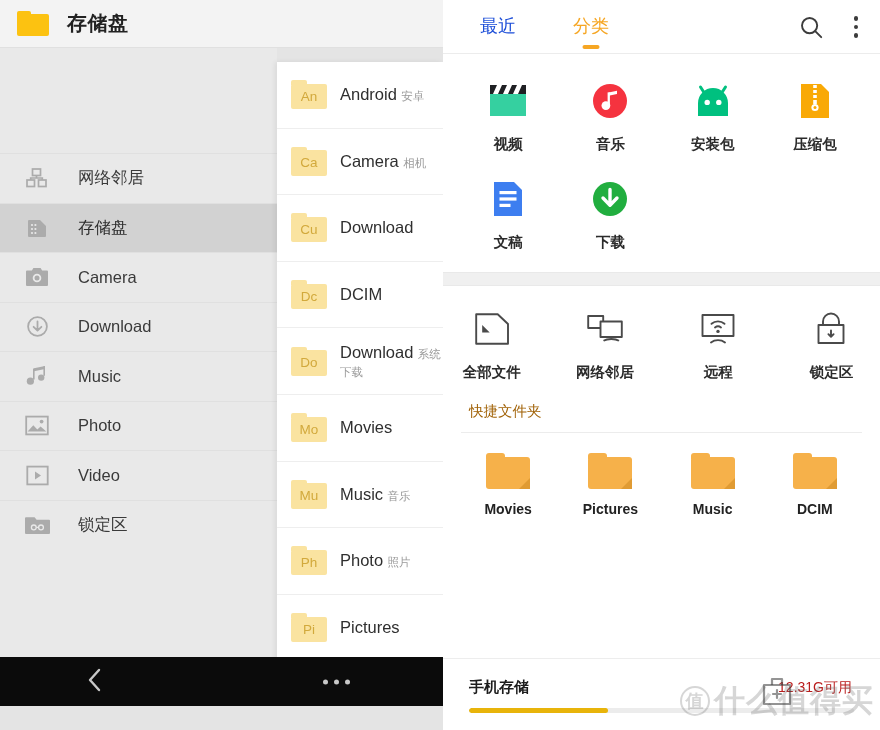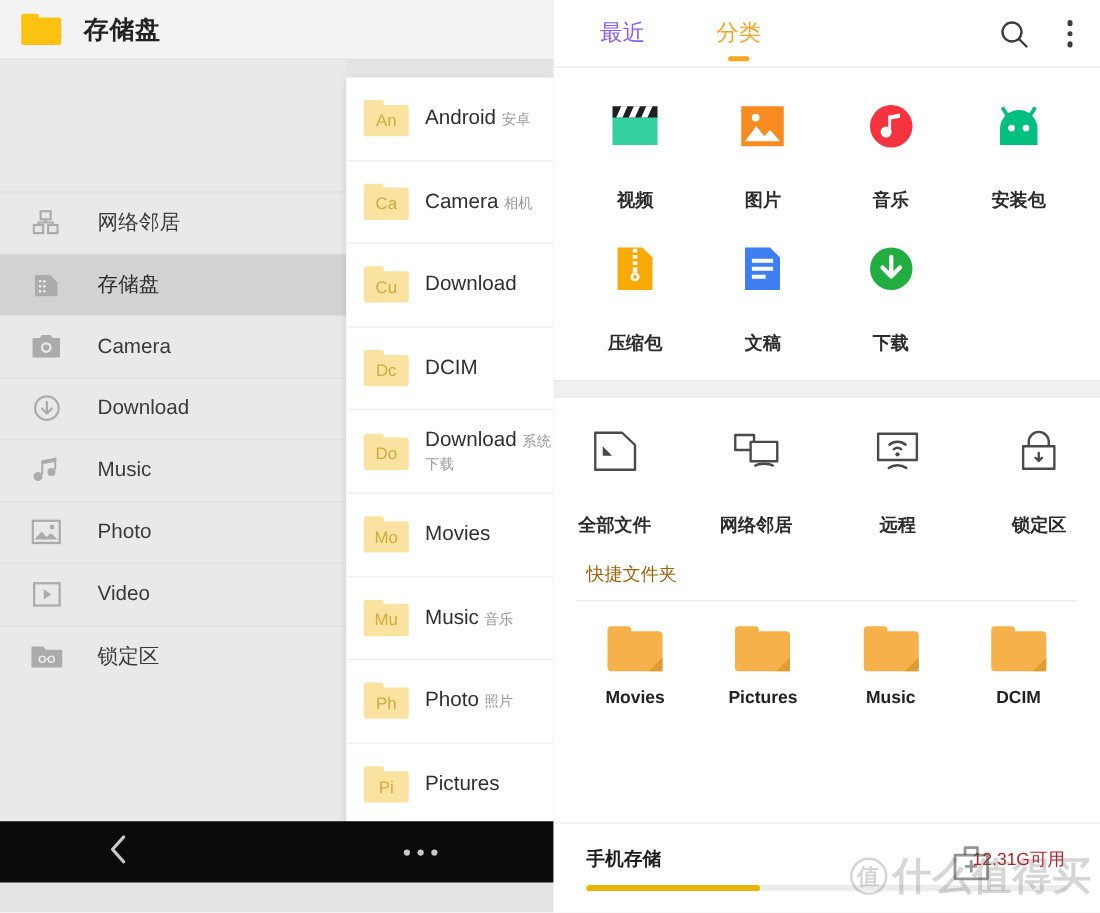--- a/index.html
+++ b/index.html
@@ -119,21 +119,21 @@
     width: 437px; height: 730px;
     background: #ffffff;
     overflow: hidden;
   }
   .rp-tabbar {
     position: relative; height: 54px;
     display: flex; align-items: center;
     border-bottom: 1px solid #ececec;
   }
   .tab {
-    font-size: 18px; color: #8b5cf6; position: relative;
+    font-size: 18px; color: #1d4ed8; position: relative;
     padding-bottom: 2px;
   }
   .tab.t-recent { margin-left: 37px; }
   .tab.t-category { margin-left: 57px; color: #f6a623; }
   .tab .tab-underline {
     position: absolute; left: 50%; transform: translateX(-50%);
     bottom: -9px; width: 17px; height: 3.5px; border-radius: 2px;
     background: #f6a623;
   }
   .rp-actions {
@@ -146,21 +146,21 @@
 
   .cat-grid {
     display: grid; grid-template-columns: repeat(4, 1fr);
     padding: 26px 14px 6px 14px;
     row-gap: 24px;
   }
   .cat-cell {
     display: flex; flex-direction: column; align-items: center;
   }
   .cat-ico { width: 42px; height: 42px; display: flex; align-items: center; justify-content: center; }
-  .cat-label { margin-top: 29px; font-size: 14.5px; color: #2b2b2b; font-weight: 600; }
+  .cat-label { margin-top: 13px; font-size: 14.5px; color: #2b2b2b; font-weight: 600; }
 
   .band {
     height: 14px; background: #f0f0f0;
     border-top: 1px solid #e9e9e9; border-bottom: 1px solid #e9e9e9;
     margin-top: 14px;
   }
 
   .quick-head {
     padding: 20px 0 11px 26px; font-size: 14.5px; color: #a16207;
   }
@@ -497,30 +497,20 @@
         <span class="cat-ico">
           <svg width="40" height="36" viewBox="0 0 40 36">
             <rect x="2" y="10" width="36" height="23" fill="#35d0a0"></rect>
             <rect x="2" y="2" width="36" height="9" fill="#1f2023"></rect>
             <path d="M9 2l-4 9h5l4-9zM19 2l-4 9h5l4-9zM29 2l-4 9h5l4-9z" fill="#ffffff"></path>
           </svg>
         </span>
         <span class="cat-label">视频</span>
       </div>
 
-      <div class="cat-cell">
-        <span class="cat-ico">
-          <svg width="38" height="36" viewBox="0 0 38 36">
-            <rect x="2" y="2" width="34" height="32" fill="#f68b1f"></rect>
-            <path d="M5 30l9-12 6.5 8 4.5-5 8 9z" fill="#ffffff"></path>
-            <circle cx="13.5" cy="11" r="3.1" fill="#ffffff"></circle>
-          </svg>
-        </span>
-        <span class="cat-label">图片</span>
-      </div>
 
       <div class="cat-cell">
         <span class="cat-ico">
           <svg width="38" height="38" viewBox="0 0 38 38">
             <circle cx="19" cy="19" r="17" fill="#f5333f"></circle>
             <path d="M17.6 10.4l8.4-1.6v3.3l-8.4 1.6z" fill="#ffffff"></path>
             <rect x="16.6" y="10.4" width="2.3" height="12.4" fill="#ffffff"></rect>
             <circle cx="14.9" cy="23.6" r="4.4" fill="#ffffff"></circle>
           </svg>
         </span>

